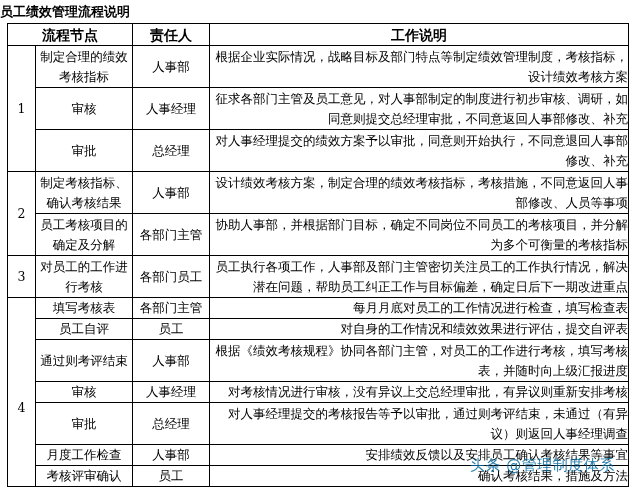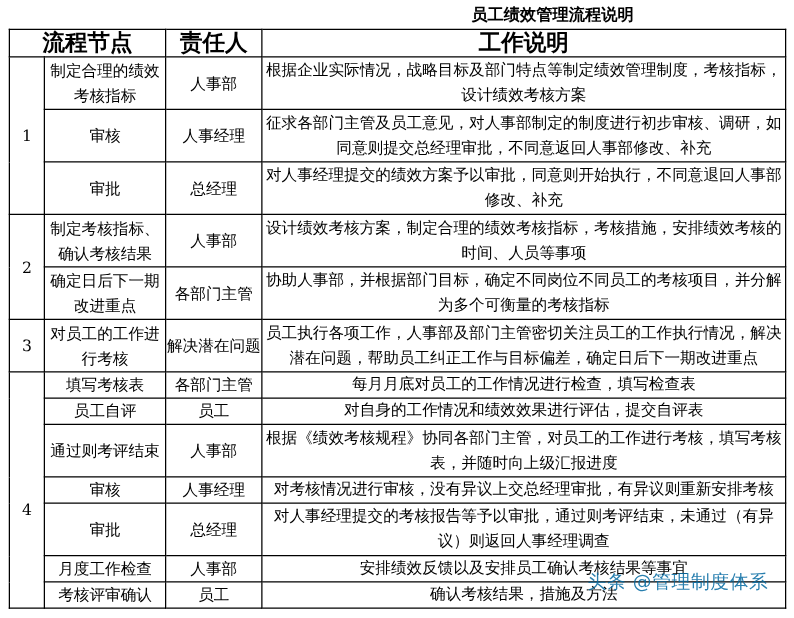--- a/index.html
+++ b/index.html
@@ -1,27 +1,27 @@
 <!DOCTYPE html>
 <html><head>
 <meta charset="utf-8">
 <style>
   html, body { margin:0; padding:0; background:#ffffff; }
   body { width:635px; height:494px; position:relative; overflow:hidden;
          font-family: "DejaVu Sans", "Liberation Sans", sans-serif; color:#000; }
-  .title { position:absolute; left:0; top:3px; width:507px; text-align:right;
+  .title { position:absolute; left:0; top:3px; width:507px; text-align:left;
            font-size:13px; font-weight:bold; letter-spacing:0px; }
   table.grid { position:absolute; left:7px; top:23px; border-collapse:collapse;
                table-layout:fixed; width:621px; }
   table.grid td, table.grid th { border:1px solid #000; padding:0; font-size:12.5px;
                line-height:20px; vertical-align:middle; }
-  table.grid th { font-weight:bold; font-size:18px; height:21px; text-align:center; }
+  table.grid th { font-weight:bold; font-size:14px; height:21px; text-align:center; }
   td.num { text-align:center; font-family: "DejaVu Serif", serif; font-size:12px; }
   td.c { text-align:center; }
-  td.desc { text-align:center; padding-left:5px; padding-right:3px;font-family:Liberation Mono, monospace; }
+  td.desc { text-align:right; padding-left:5px; padding-right:3px; }
   .watermark { position:absolute; left:470px; top:456px; font-size:15px; color:#0369a1;
                letter-spacing:0.5px; opacity:0.85; }
 </style>
 </head>
 <body>
 
 <div class="title">员工绩效管理流程说明</div>
 
 <table class="grid">
   <colgroup>
@@ -51,32 +51,32 @@
   <tr style="height:42px">
     <td class="c">审批</td>
     <td class="c">总经理</td>
     <td class="desc">对人事经理提交的绩效方案予以审批，同意则开始执行，不同意退回人事部修改、补充</td>
   </tr>
 
   <tr style="height:42px">
     <td rowspan="2" class="num">2</td>
     <td class="c">制定考核指标、确认考核结果</td>
     <td class="c">人事部</td>
-    <td class="desc">设计绩效考核方案，制定合理的绩效考核指标，考核措施，安排绩效考核的时间、人员等事项</td>
+    <td class="desc">设计绩效考核方案，制定合理的绩效考核指标，考核措施，不同意返回人事部修改、人员等事项</td>
   </tr>
   <tr style="height:42px">
-    <td class="c">确定日后下一期改进重点</td>
+    <td class="c">员工考核项目的确定及分解</td>
     <td class="c">各部门主管</td>
     <td class="desc">协助人事部，并根据部门目标，确定不同岗位不同员工的考核项目，并分解为多个可衡量的考核指标</td>
   </tr>
 
   <tr style="height:42px">
     <td class="num">3</td>
     <td class="c">对员工的工作进行考核</td>
-    <td class="c">解决潜在问题</td>
+    <td class="c">各部门员工</td>
     <td class="desc">员工执行各项工作，人事部及部门主管密切关注员工的工作执行情况，解决潜在问题，帮助员工纠正工作与目标偏差，确定日后下一期改进重点</td>
   </tr>
 
   <tr style="height:21px">
     <td rowspan="7" class="num" style="vertical-align:middle; padding-top:32px;">4</td>
     <td class="c">填写考核表</td>
     <td class="c">各部门主管</td>
     <td class="desc">每月月底对员工的工作情况进行检查，填写检查表</td>
   </tr>
   <tr style="height:20px">

